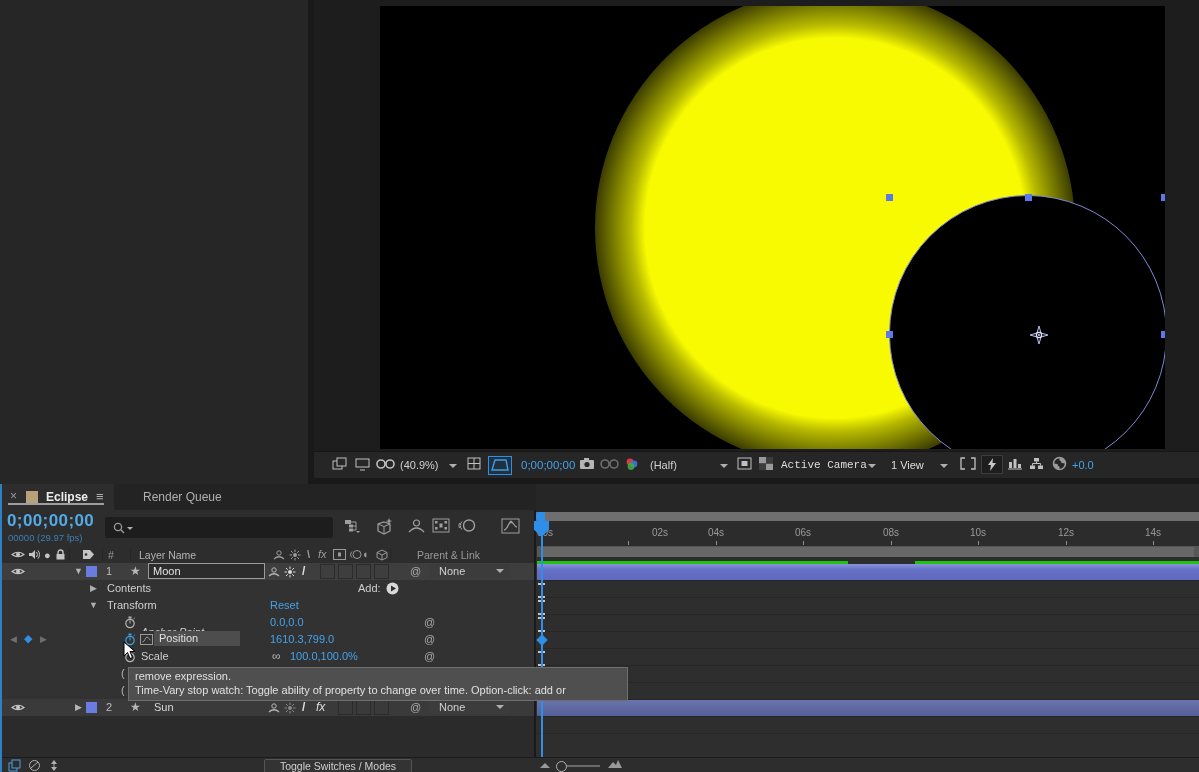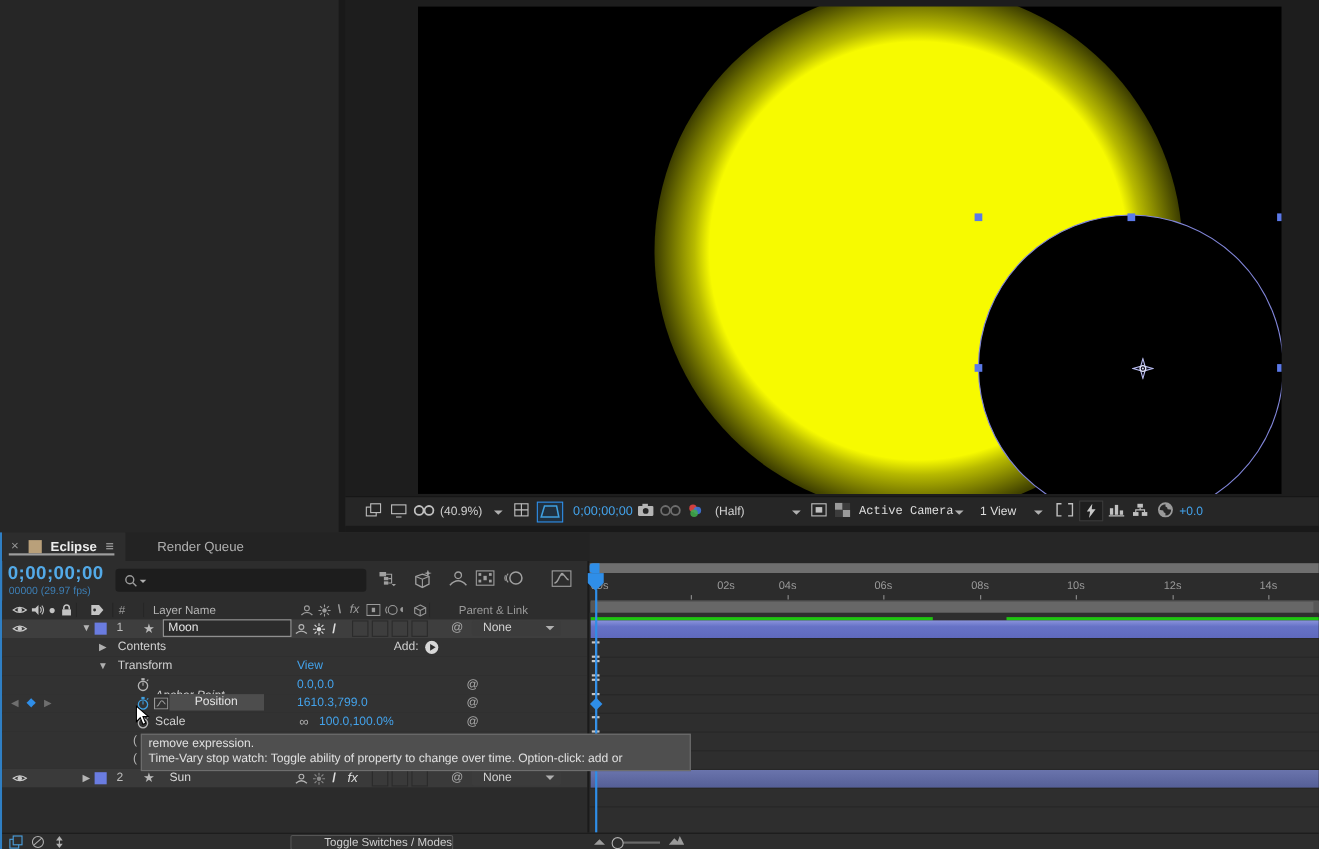--- a/index.html
+++ b/index.html
@@ -362,21 +362,21 @@
         <svg width="13" height="13">
           <circle cx="6.5" cy="6.5" r="6" fill="#d8d8d8"></circle>
           <polygon points="5,3.5 10,6.5 5,9.5" fill="#2d2d2d"></polygon>
         </svg>
       </span>
   </div>
 
   <div class="abs" style="left:2px;top:597px;width:532px;height:17px;background:#323232;border-bottom:1px solid #2a2a2a;">
     <span class="abs" style="left:87px;top:3px;color:#b0b0b0;font-size:9px;">▼</span>
     <span class="abs" style="left:105px;top:2px;color:#cfcfcf;">Transform</span>
-    <span class="abs blue" style="left:268px;top:2px;">View</span>
+    <span class="abs blue" style="left:268px;top:2px;">Reset</span>
   </div>
 
   <div class="abs" style="left:2px;top:614px;width:532px;height:17px;background:#323232;border-bottom:1px solid #2a2a2a;">
     <span class="abs ic" style="left:122px;top:2px;">
         <svg width="12" height="13">
           <circle cx="6" cy="7.5" r="4.2" fill="none" stroke="#b5b5b5" stroke-width="1.2"></circle>
           <line x1="6" y1="7.5" x2="6" y2="4.5" stroke="#b5b5b5"></line>
           <rect x="4.5" y="0.5" width="3" height="2" fill="#b5b5b5"></rect>
           <line x1="9.5" y1="3" x2="10.8" y2="1.8" stroke="#b5b5b5"></line>
         </svg>
@@ -398,21 +398,21 @@
           <line x1="9.5" y1="3" x2="10.8" y2="1.8" stroke="#3f9fe0"></line>
         </svg>
       </span>
     <span class="abs ic" style="left:138px;top:3px;">
         <svg width="13" height="11">
           <rect x="0.5" y="0.5" width="12" height="10" fill="none" stroke="#9a9a9a"></rect>
           <path d="M2.5 8 C5 8 5 3 7 3 C9 3 9 6 10.5 6" fill="none" stroke="#9a9a9a"></path>
         </svg>
       </span>
     <span class="abs" style="left:152px;top:0px;width:86px;height:15px;background:#4d4d4d;line-height:15px;">
-      <span style="padding-left:23px;color:#e2e2e2;">Position</span></span>
+      <span style="padding-left:5px;color:#e2e2e2;">Position</span></span>
     <span class="abs blue" style="left:268px;top:2px;">1610.3,799.0</span>
     <span class="abs" style="left:422px;top:2px;color:#a8a8a8;">@</span>
   </div>
 
   <div class="abs" style="left:2px;top:648px;width:532px;height:17px;background:#323232;border-bottom:1px solid #2a2a2a;">
     <span class="abs ic" style="left:122px;top:2px;">
         <svg width="12" height="13">
           <circle cx="6" cy="7.5" r="4.2" fill="none" stroke="#b5b5b5" stroke-width="1.2"></circle>
           <line x1="6" y1="7.5" x2="6" y2="4.5" stroke="#b5b5b5"></line>
           <rect x="4.5" y="0.5" width="3" height="2" fill="#b5b5b5"></rect>
@@ -557,21 +557,21 @@
           <path d="M3 9 L10 3" stroke="#b0b0b0"></path>
         </svg>
       </span>
     <span class="abs ic" style="left:46px;top:1px;">
         <svg width="12" height="13">
           <polygon points="3,5 6,1 9,5" fill="#b0b0b0"></polygon>
           <polygon points="3,8 6,12 9,8" fill="#b0b0b0"></polygon>
           <line x1="6" y1="4" x2="6" y2="9" stroke="#b0b0b0"></line>
         </svg>
       </span>
-    <span class="abs" style="left:262px;top:0.5px;width:146px;height:12.5px;background:#333;border:1px solid #555;border-radius:2px;text-align:right;line-height:12.5px;font-size:10.5px;color:#cfcfcf;">
+    <span class="abs" style="left:262px;top:0.5px;width:146px;height:12.5px;background:#333;border:1px solid #555;border-radius:2px;text-align:center;line-height:12.5px;font-size:10.5px;color:#cfcfcf;">
       <span>Toggle Switches / Modes</span></span>
     <span class="abs ic" style="left:538px;top:3px;">
         <svg width="10" height="8">
           <polygon points="0,7 5,2 10,7" fill="#9a9a9a"></polygon>
         </svg>
       </span>
     <span class="abs" style="left:556px;top:6.5px;width:42px;height:2px;background:#6a6a6a;"></span>
     <span class="abs" style="left:554px;top:2.5px;width:9px;height:9px;border:1.5px solid #b0b0b0;border-radius:50%;background:#2d2d2d;"></span>
     <span class="abs ic" style="left:606px;top:1px;">
         <svg width="14" height="10">

